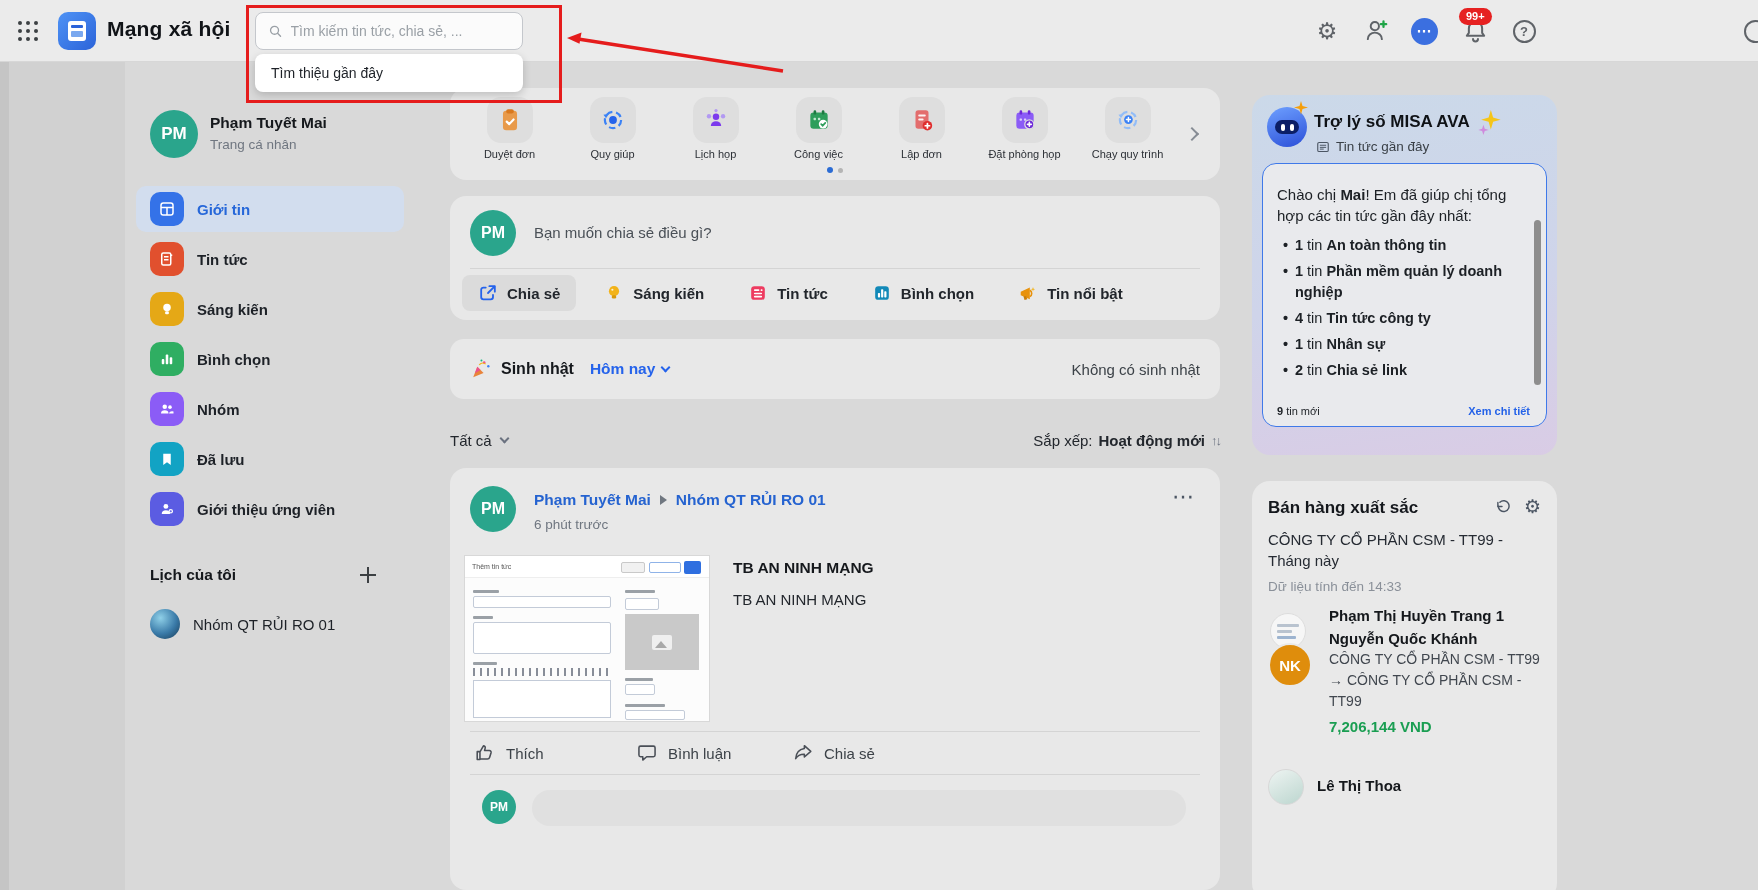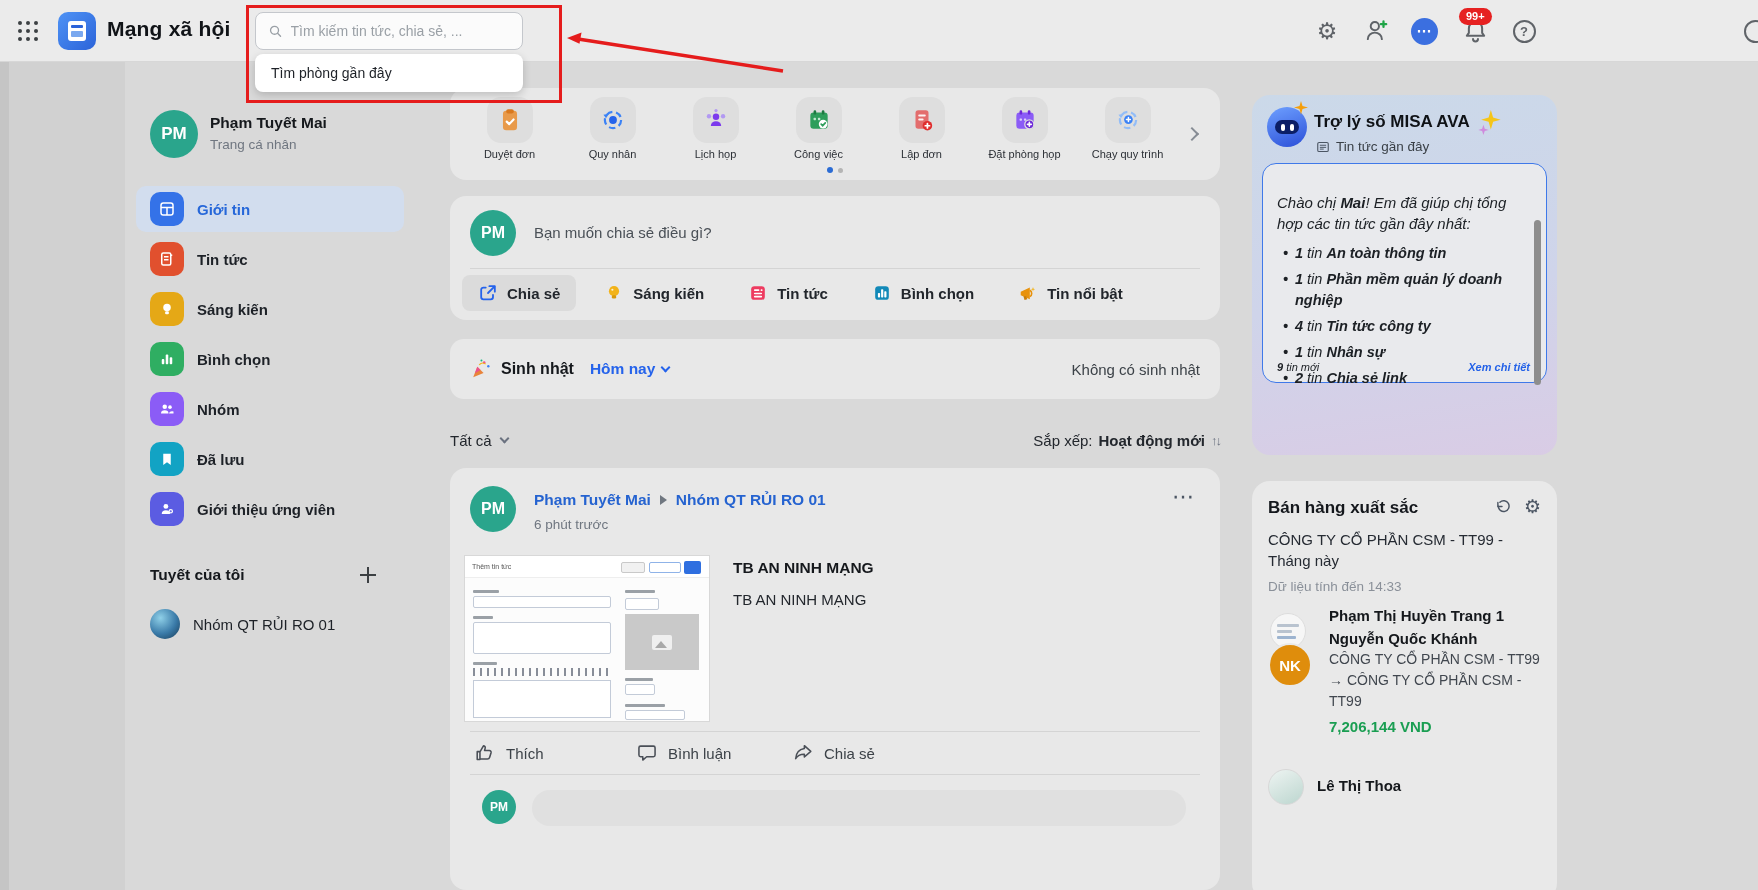--- a/index.html
+++ b/index.html
@@ -142,22 +142,22 @@
   #ava { left:1252px; top:95px; width:305px; height:360px; border-radius:18px;
     background:linear-gradient(172deg,#cbd9e9 0%, #cfd4ea 55%, #d9cce5 100%); }
   .robot { position:absolute; left:15px; top:12px; width:40px; height:40px; border-radius:50%;
     background:linear-gradient(160deg,#6ea0ff,#2b4fd8); display:flex; align-items:center; justify-content:center; }
   .visor { width:24px; height:14px; background:#0b1e66; border-radius:7px; display:flex; align-items:center; justify-content:center; gap:5px; }
   .eye { width:4px; height:7px; background:#fff; border-radius:2px; display:block; }
   .robot-spark { position:absolute; left:41px; top:6px; }
   .ava-titlerow { position:absolute; left:62px; top:14px; display:flex; align-items:center; gap:6px; }
   .ava-title { font-size:17px; font-weight:bold; color:#0f1216; white-space:nowrap; }
   .ava-sub { position:absolute; left:64px; top:44px; display:flex; align-items:center; gap:6px; font-size:13.5px; color:#3a4047; }
-  .msgbox { position:absolute; left:10px; top:68px; width:285px; height:220px; background:#e9eaed;
-    border:1.5px solid #3f79e9; border-radius:14px; padding:28px 16px 10px 14px;font-style:italic; }
+  .msgbox { position:absolute; left:10px; top:68px; width:285px; height:264px; background:#e9eaed;
+    border:1.5px solid #3f79e9; border-radius:14px; padding:20px 16px 10px 14px; }
   .greet { font-size:15px; line-height:1.42; color:#1c2025; padding-right:8px; }
   .msgbox ul { list-style:none; margin-top:8px; }
   .msgbox li { font-size:14.5px; line-height:1.45; color:#1c2025; padding-left:18px; position:relative; margin:5px 0; padding-right:18px; }
   .msgbox li::before { content:"•"; position:absolute; left:6px; font-weight:bold; }
   .msgbox .u { font-weight:400; margin:0 4px; }
   .msg-scroll { position:absolute; right:5px; top:56px; width:7px; height:165px; border-radius:4px; background:#8d8d8d; }
   .msg-footer { position:absolute; left:14px; right:16px; bottom:9px; display:flex; justify-content:space-between; align-items:center; font-size:11px; color:#1c2025; }
   .detail-link { color:#2462e8; font-weight:bold; cursor:pointer; }
 
   #sales { left:1252px; top:481px; width:305px; height:420px; border-radius:18px; background:#e9e9e9; }
@@ -199,21 +199,21 @@
     <div class="app-title">Mạng xã hội</div>
 
     <div class="search-wrap">
       <svg width="16" height="16" viewBox="0 0 20 20">
         <circle cx="9" cy="9" r="5.5" fill="none" stroke="#9aa0a6" stroke-width="1.8"></circle>
         <line x1="13.2" y1="13.2" x2="17.3" y2="17.3" stroke="#9aa0a6" stroke-width="1.8" stroke-linecap="round"></line>
       </svg>
       <input type="text" placeholder="Tìm kiếm tin tức, chia sẻ, ..." style="">
     </div>
     <div class="search-dd">
-      <span>Tìm phòng gần đây</span>
+      <span>Tìm thiệu gần đây</span>
     </div>
 
     <div class="hicon" style="left:1310px">
       <span class="gear-ch">⚙</span>
     </div>
     <div class="hicon" style="left:1360px">
       <svg width="26" height="26" viewBox="0 0 24 24">
         <circle cx="10" cy="7.5" r="3.8" fill="none" stroke="#5f6368" stroke-width="1.8"></circle>
         <path d="M3.5 19.5 a6.5 6 0 0 1 13 0" fill="none" stroke="#5f6368" stroke-width="1.8" stroke-linecap="round"></path>
         <path d="M18 3.2 v5 M15.5 5.7 h5" stroke="#1ea446" stroke-width="2.1" stroke-linecap="round"></path>
@@ -312,21 +312,21 @@
       <svg width="18" height="18" viewBox="0 0 24 24">
           <circle cx="10.5" cy="8.5" r="3.2" fill="#fff"></circle>
           <path d="M5 18.5 a5.5 4.8 0 0 1 11 0 z" fill="#fff"></path>
           <circle cx="17" cy="15" r="3" fill="#fff"></circle>
           <path d="M17 13.6 v2.8 M15.6 15 h2.8" stroke="#5b5ce2" stroke-width="1.2"></path>
         </svg>
     </span>
     <span class="nav-label">Giới thiệu ứng viên</span>
   </div>
 
-  <div class="groups-header">Tuyết của tôi</div>
+  <div class="groups-header">Lịch của tôi</div>
   <div class="plus-btn"></div>
   <div class="group-row">
     <span class="group-avatar"></span>
     <span class="group-label">Nhóm QT RỦI RO 01</span>
   </div>
 
   <div class="card" id="shortcuts">
     <div class="sc-item">
       <div class="sc-tile">
         <svg width="26" height="26" viewBox="0 0 24 24">
@@ -338,21 +338,21 @@
       <div class="sc-label">Duyệt đơn</div>
     </div>
     <div class="sc-item">
       <div class="sc-tile">
         <svg width="26" height="26" viewBox="0 0 24 24">
             <circle cx="12" cy="12" r="7.5" fill="none" stroke="#3b82f6" stroke-width="2" stroke-dasharray="6 3.5"></circle>
             <circle cx="12" cy="12" r="3.6" fill="#2563eb"></circle>
             <polygon points="3.2,7.2 8.2,6.2 5.6,10.4" fill="#3b82f6"></polygon>
           </svg>
       </div>
-      <div class="sc-label">Quy nhân</div>
+      <div class="sc-label">Quy giúp</div>
     </div>
     <div class="sc-item">
       <div class="sc-tile">
         <svg width="26" height="26" viewBox="0 0 24 24">
             <circle cx="12" cy="9" r="3" fill="#7c3aed"></circle>
             <path d="M7.2 17.5 a4.8 4.4 0 0 1 9.6 0 z" fill="#7c3aed"></path>
             <circle cx="5.5" cy="8.5" r="2" fill="#b299f2"></circle>
             <circle cx="18.5" cy="8.5" r="2" fill="#b299f2"></circle>
             <circle cx="12" cy="3.3" r="1.5" fill="#b299f2"></circle>
           </svg>

